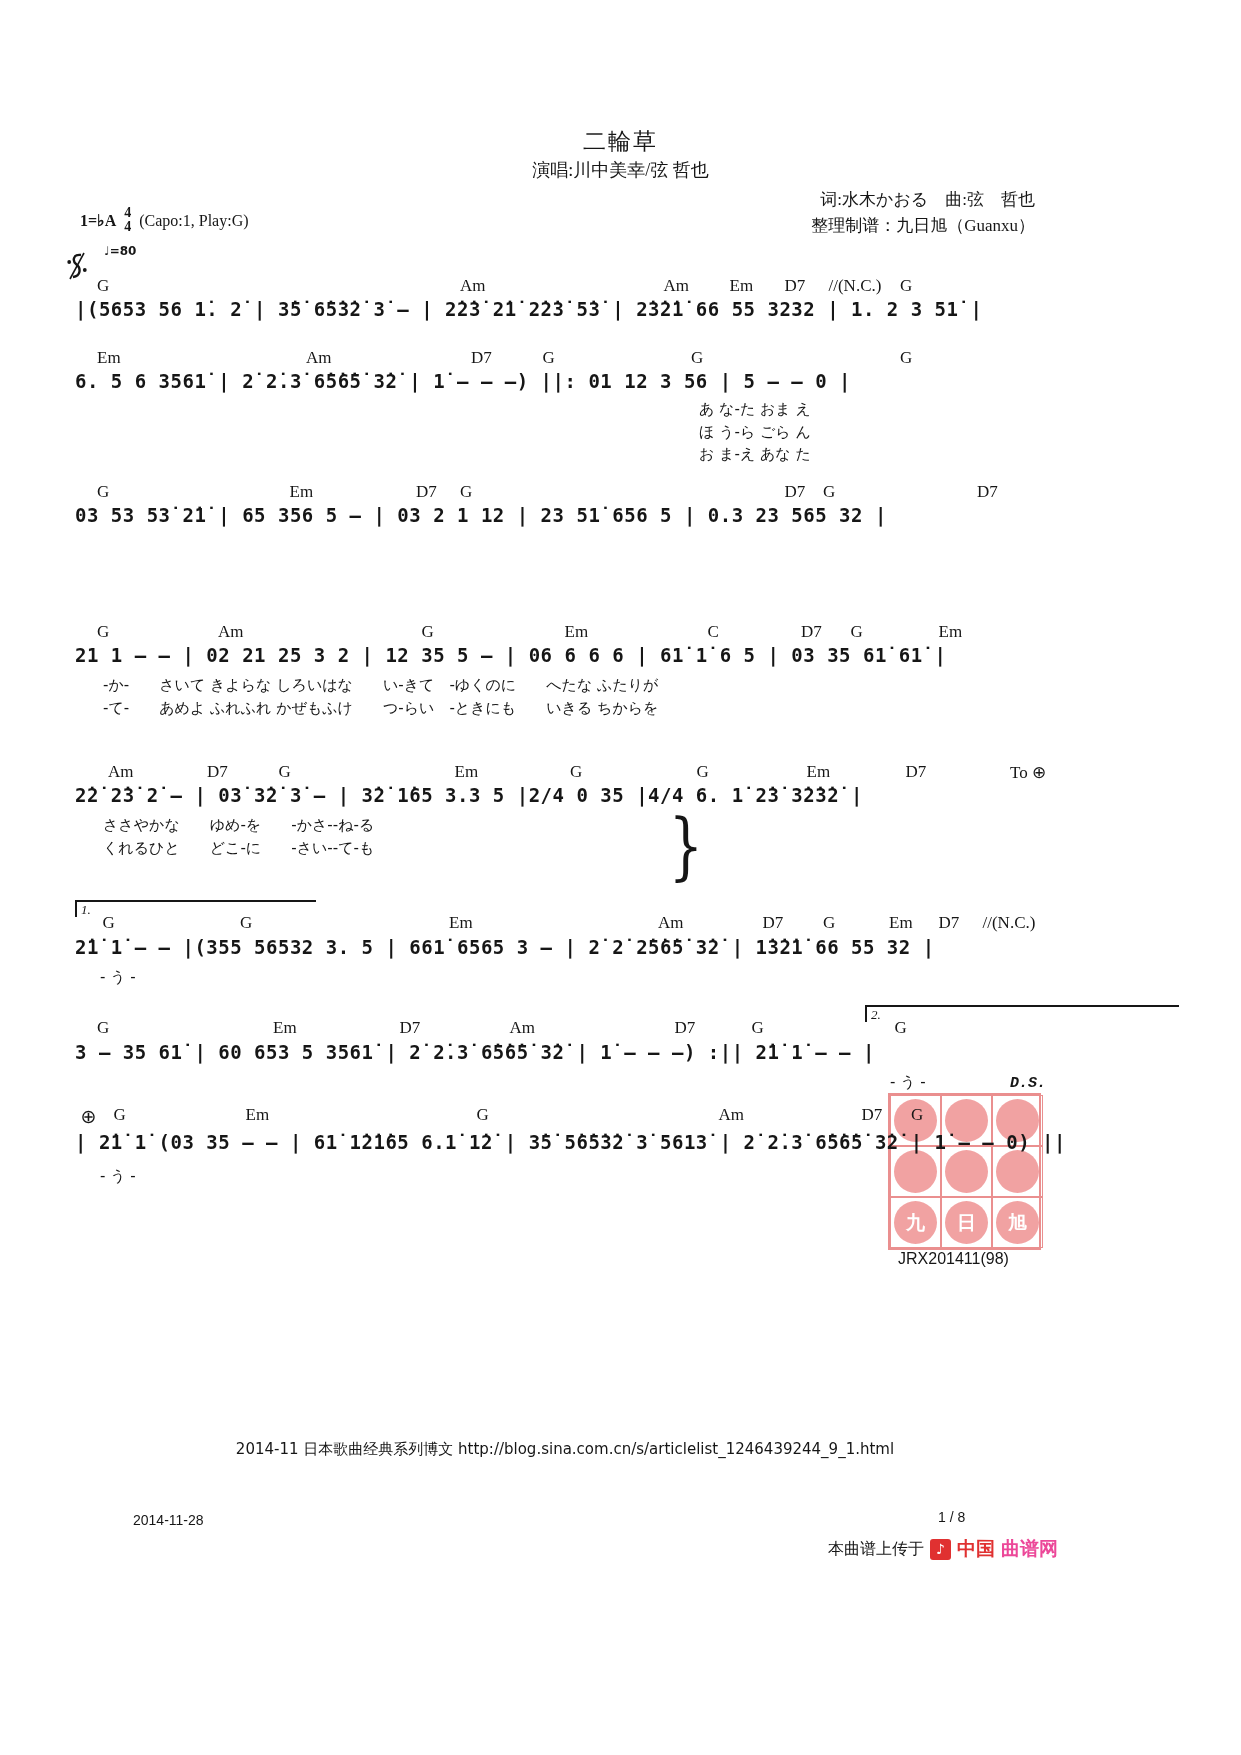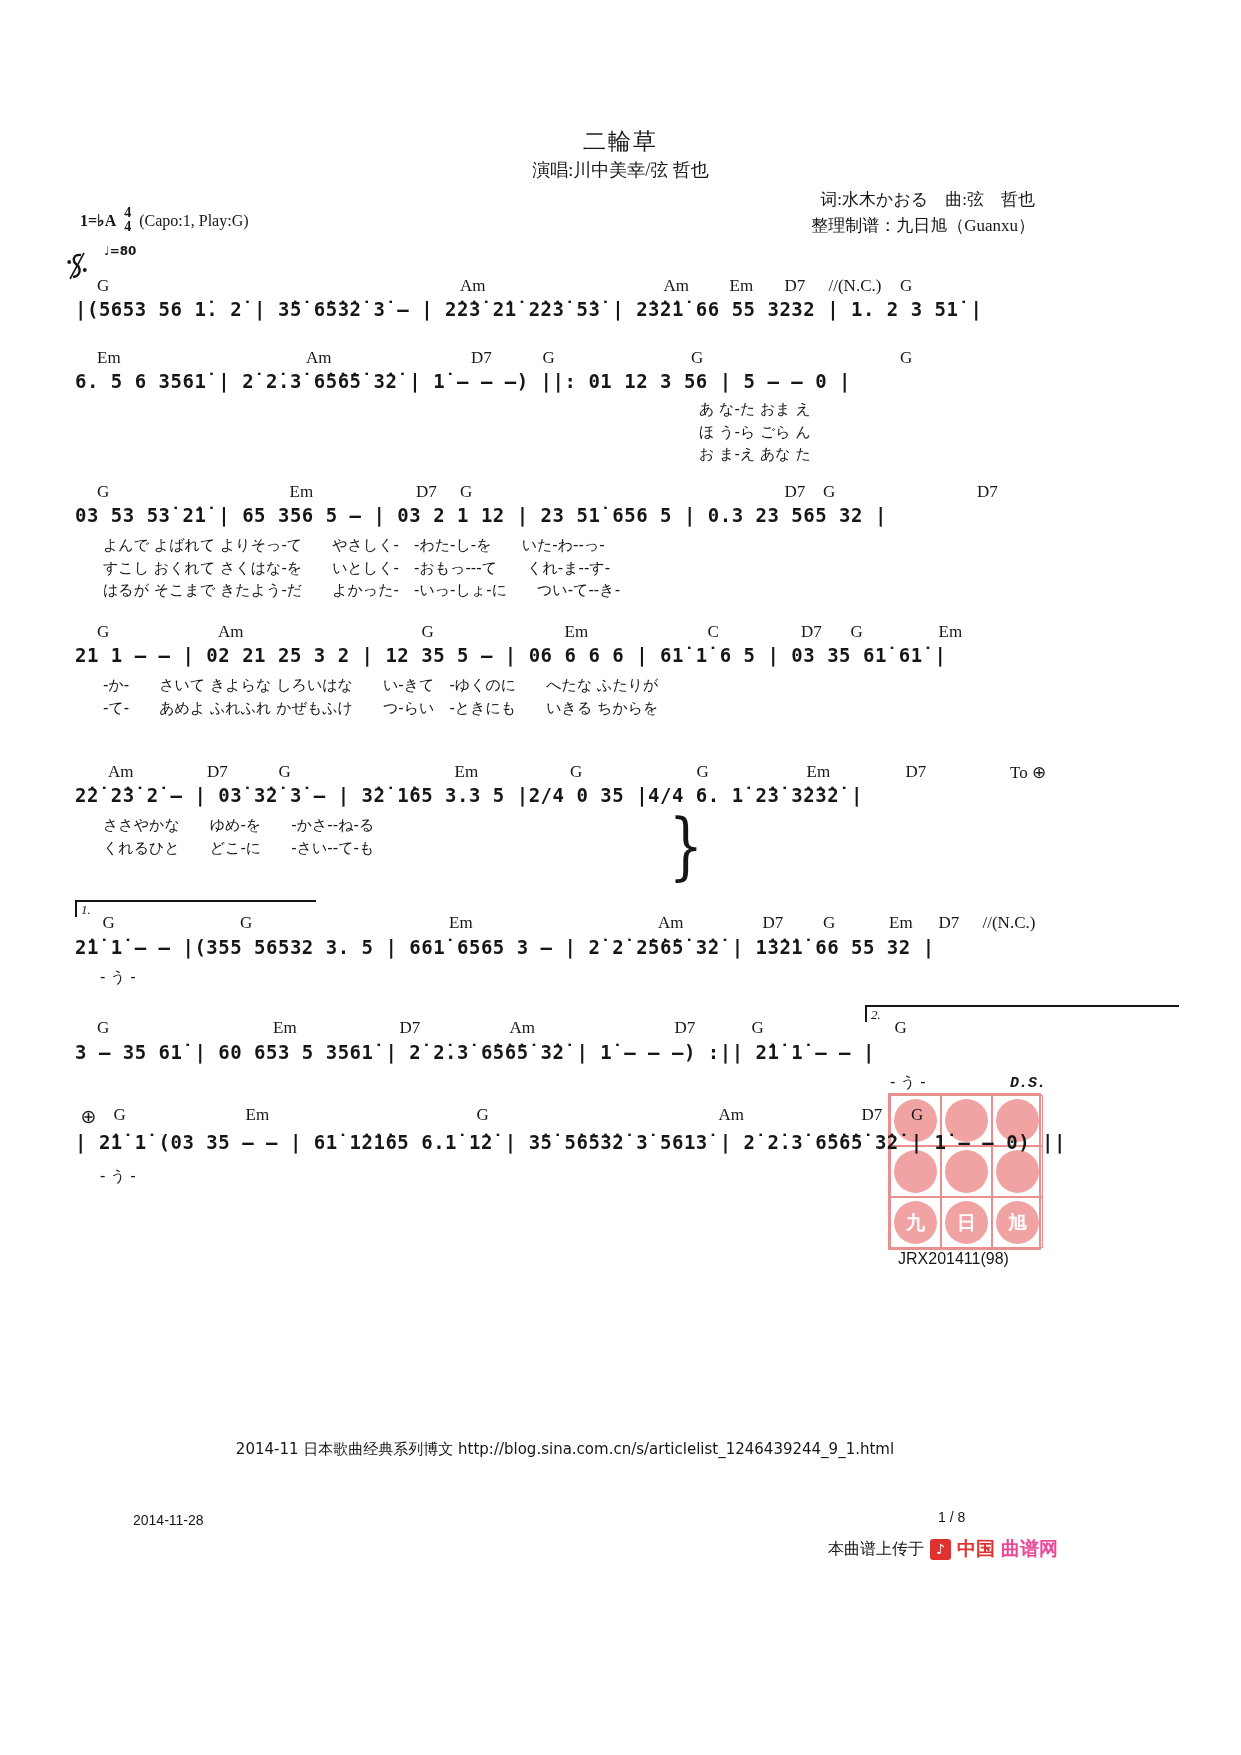--- a/index.html
+++ b/index.html
@@ -105,25 +105,20 @@
   <div class="chordrow" style="top:0">
     <span class="ch" style="left:2%">G</span>
     <span class="ch" style="left:19.5%">Em</span>
     <span class="ch" style="left:31%">D7</span>
     <span class="ch" style="left:35%">G</span>
     <span class="ch" style="left:64.5%">D7</span>
     <span class="ch" style="left:68%">G</span>
     <span class="ch" style="left:82%">D7</span>
   </div>
   <div class="notes" style="top:22px">03 53 53̇ 2̇1̇ | 65 356 5 – | 03 2 1 12 | 23 51̇ 656 5 | 0.3 23 565 32 |</div>
-  <div class="lyr" style="top:52px;left:28px">
-    <div>よんで よばれて よりそっ-て　　やさしく-　-わた-し-を　　いた-わ--っ-</div>
-    <div>すこし おくれて さくはな-を　　いとしく-　-おもっ---て　　くれ-ま--す-</div>
-    <div>はるが そこまで きたよう-だ　　よかった-　-いっ-しょ-に　　つい-て--き-</div>
-  </div>
 </div>
 
 <div class="system" style="top:622px;height:125px">
   <div class="chordrow" style="top:0">
     <span class="ch" style="left:2%">G</span>
     <span class="ch" style="left:13%">Am</span>
     <span class="ch" style="left:31.5%">G</span>
     <span class="ch" style="left:44.5%">Em</span>
     <span class="ch" style="left:57.5%">C</span>
     <span class="ch" style="left:66%">D7</span>

